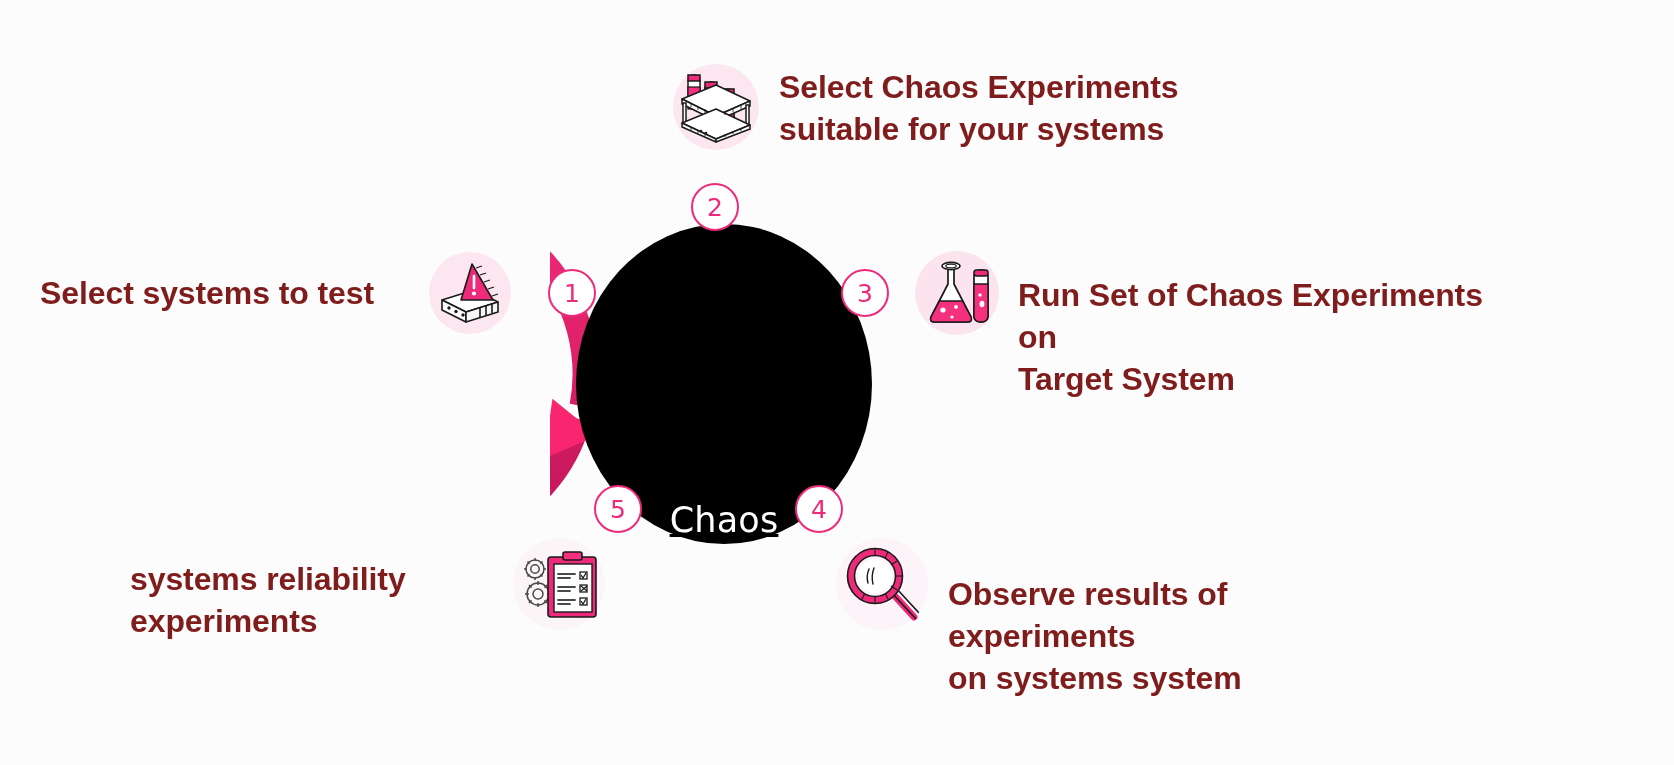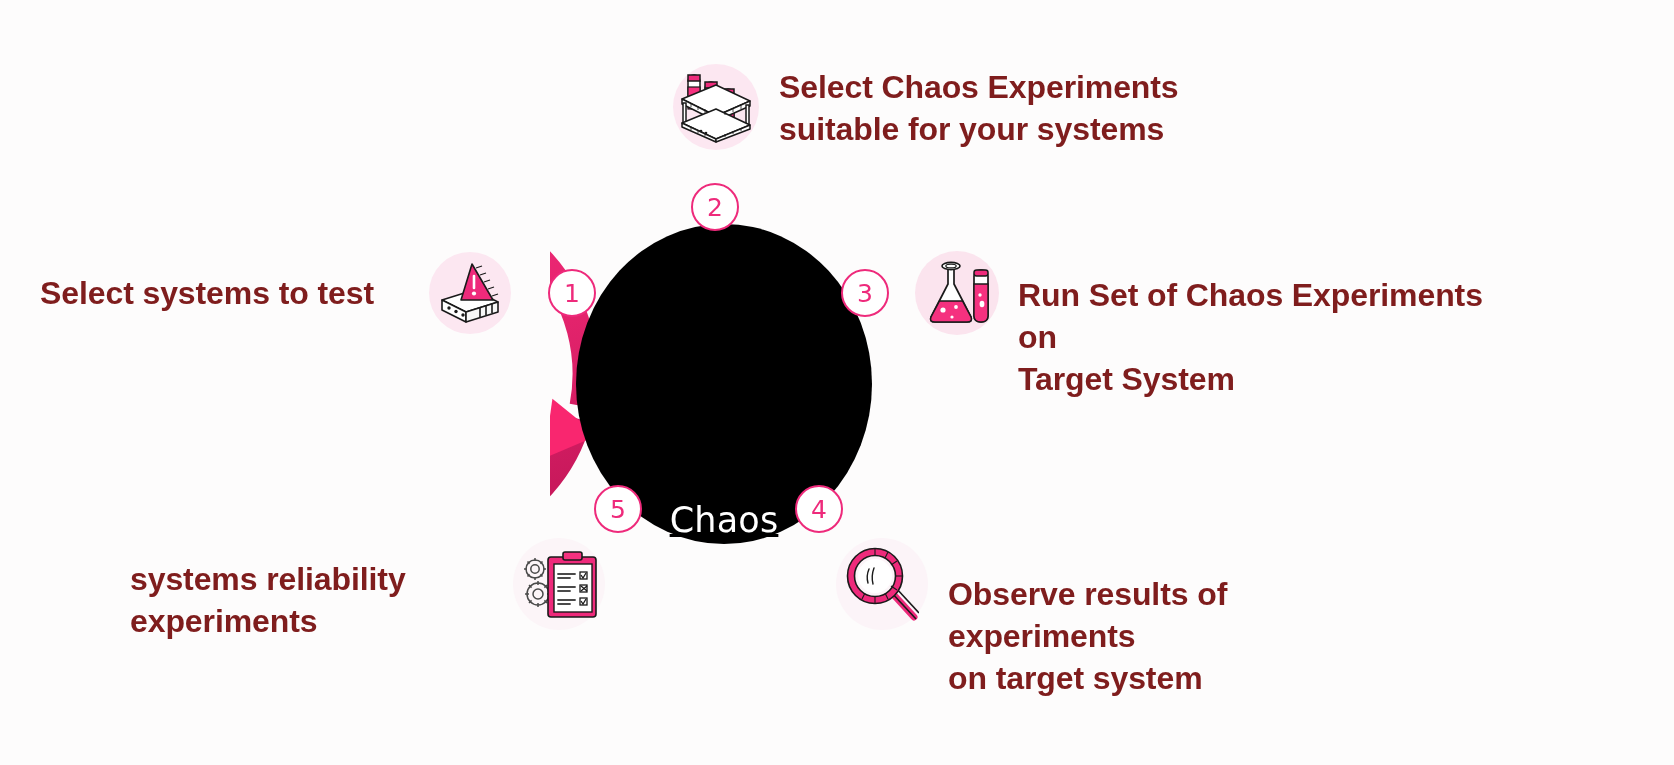--- a/index.html
+++ b/index.html
@@ -375,21 +375,21 @@
     <span>suitable for your systems</span>
   </div>
 
   <div class="lbl lbl-right t3">
     <span>Run Set of Chaos Experiments on</span><br>
     <span>Target System</span>
   </div>
 
   <div class="lbl lbl-right t4">
     <span>Observe results of experiments</span><br>
-    <span>on target system</span>
+    <span>on systems system</span>
   </div>
 
   <div class="lbl lbl-left t5">
     <br>
     <span>systems reliability</span><br>
     <span>experiments</span>
   </div>
 
 </div>
 

